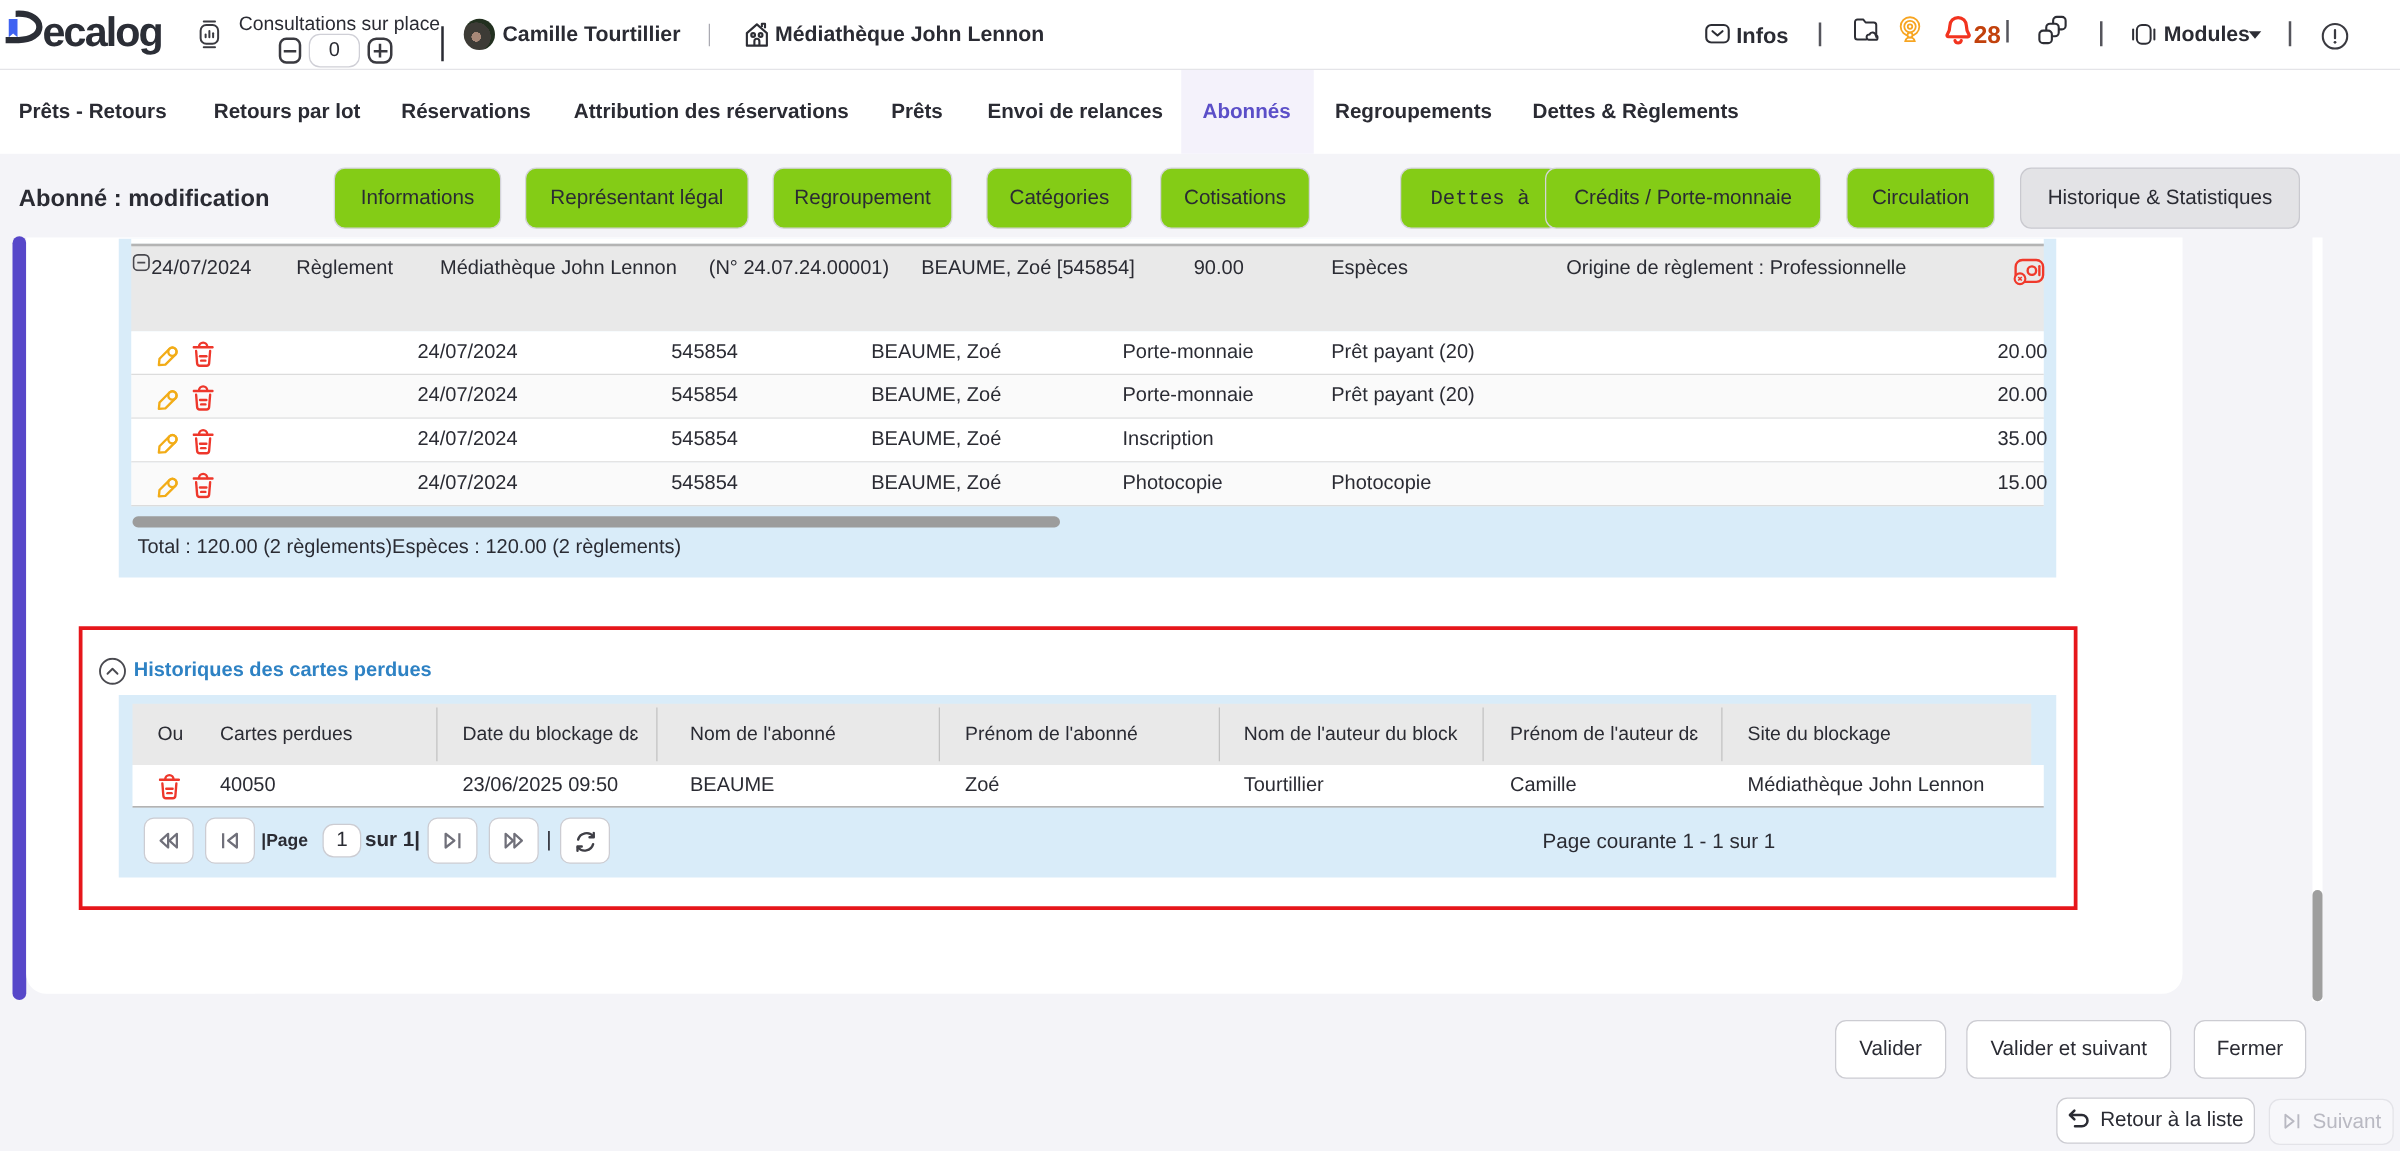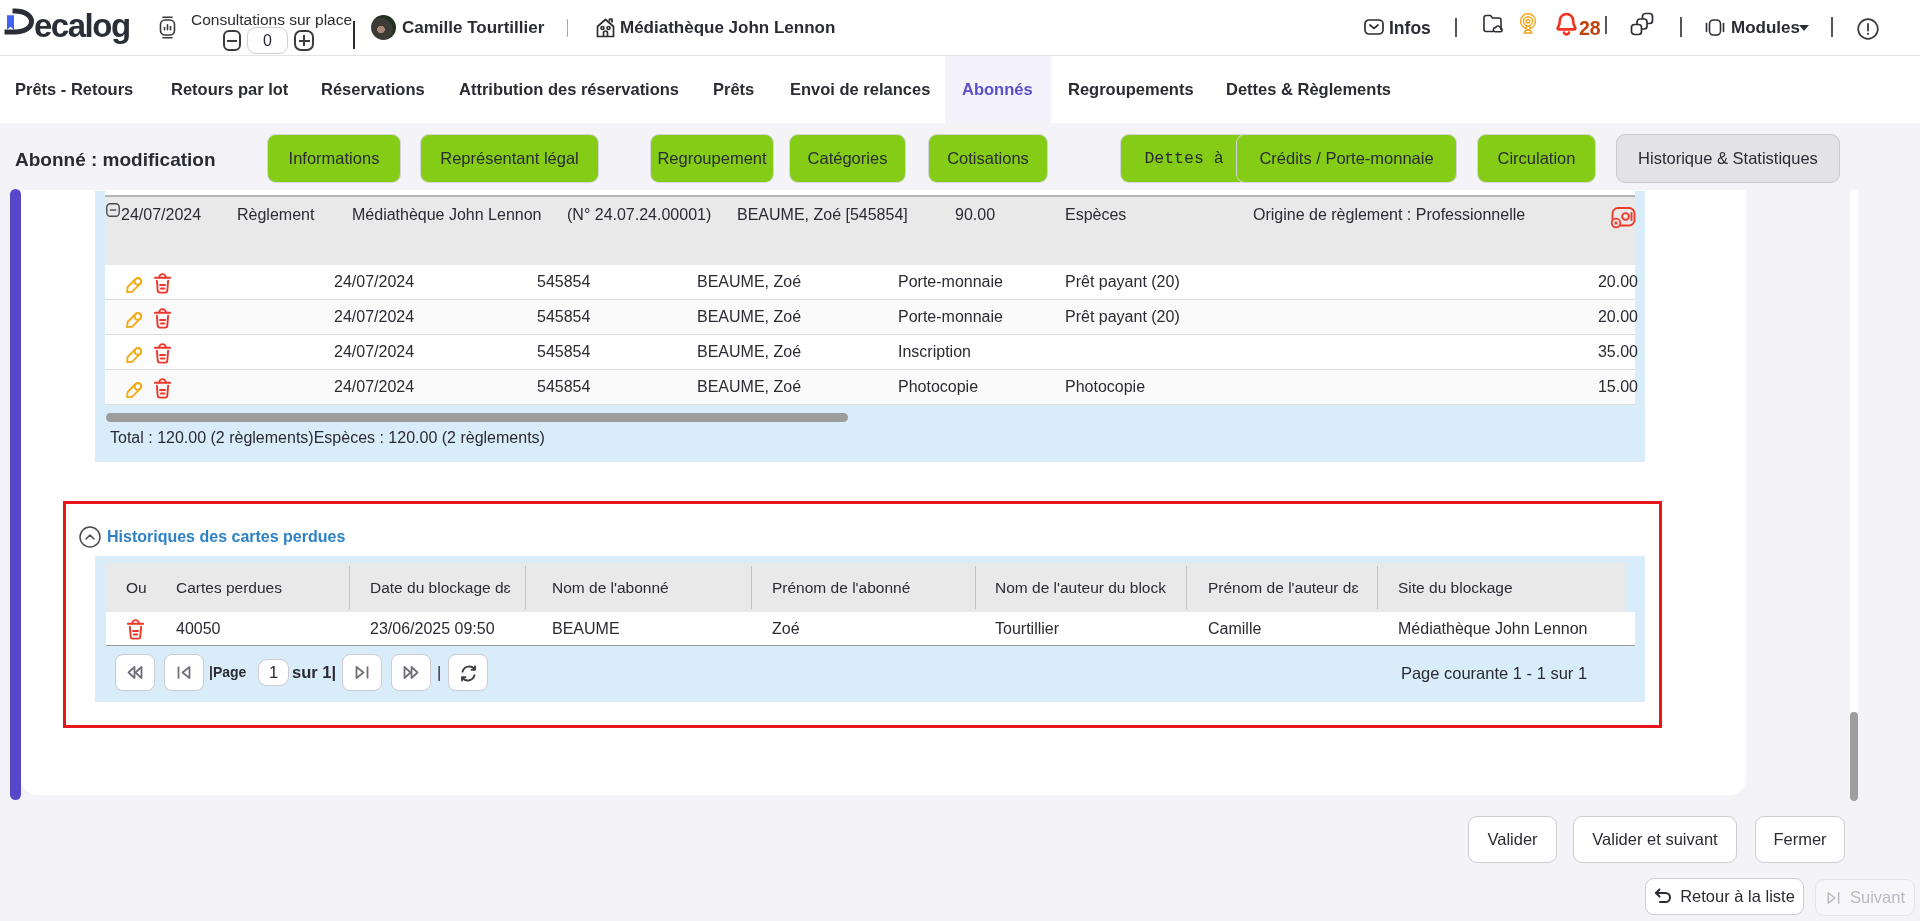--- a/index.html
+++ b/index.html
@@ -134,21 +134,21 @@
 </div>
 
 <div class="abs bold" style="left:15px;top:123px;height:74px;line-height:74px;font-size:19px;">Abonné : modification</div>
 <div id="subtabs" style="font-size:16.5px;">
   <style>
     .stab{position:absolute;top:134px;height:49px;line-height:47px;text-align:center;
       background:#84cc16;border:1px solid #d4d4da;border-radius:9px;}
   </style>
   <div class="stab" style="left:267px;width:134px;">Informations</div>
   <div class="stab" style="left:420px;width:179px;">Représentant légal</div>
-  <div class="stab" style="left:650px;width:124px;">Regroupement</div>
+  <div class="stab" style="left:618px;width:144px;">Regroupement</div>
   <div class="stab" style="left:789px;width:117px;">Catégories</div>
   <div class="stab" style="left:928px;width:120px;">Cotisations</div>
   <div class="stab" style="left:1120px;width:128px;font-family:Liberation Mono, monospace;">Dettes à régler</div>
   <div class="stab" style="left:1236px;width:221px;">Crédits / Porte-monnaie</div>
   <div class="stab" style="left:1477px;width:119px;">Circulation</div>
   <div class="stab" style="left:1616px;width:224px;background:#e3e3e6;border-color:#c9c9cf;">Historique &amp; Statistiques</div>
 </div>
 
 <div class="abs" style="left:10px;top:189px;width:11px;height:611px;background:#5747c9;border-radius:6px;"></div>
 <div class="abs" style="left:21px;top:190px;width:1725px;height:605px;background:#fff;border-radius:0 0 16px 16px;"></div>
@@ -362,21 +362,21 @@
       <svg width="20" height="15" viewBox="0 0 20 15">
         <use href="#pglast"></use>
       </svg>
     </div>
   <div class="abs" style="left:437px;top:654px;height:37px;line-height:37px;font-size:16.5px;">|</div>
   <div class="pgb" style="left:448px;">
       <svg width="17" height="17" viewBox="0 0 17 17">
         <use href="#pgrefresh"></use>
       </svg>
     </div>
-  <div class="abs" style="left:1294px;top:655px;width:400px;text-align:center;height:37px;line-height:37px;font-size:16.5px;">Page courante 1 - 1 sur 1</div>
+  <div class="abs" style="left:1234px;top:655px;width:400px;text-align:left;height:37px;line-height:37px;font-size:16.5px;">Page courante 1 - 1 sur 1</div>
 </div>
 
 <div class="abs" style="left:1850px;top:190px;width:8px;height:611px;background:#fff;"></div>
 <div class="abs" style="left:1850px;top:712px;width:8px;height:89px;background:#9e9e9e;border-radius:4px;"></div>
 
 <div id="botbtns" style="font-size:16.5px;">
   <style>
     .bb{position:absolute;background:#fff;border:1px solid #ccccd2;border-radius:9px;text-align:center;}
     .bbd{position:absolute;text-align:center;background:#f7f7fa;border:1px solid #e3e3e8;border-radius:9px;color:#b9b9c2;}
   </style>

